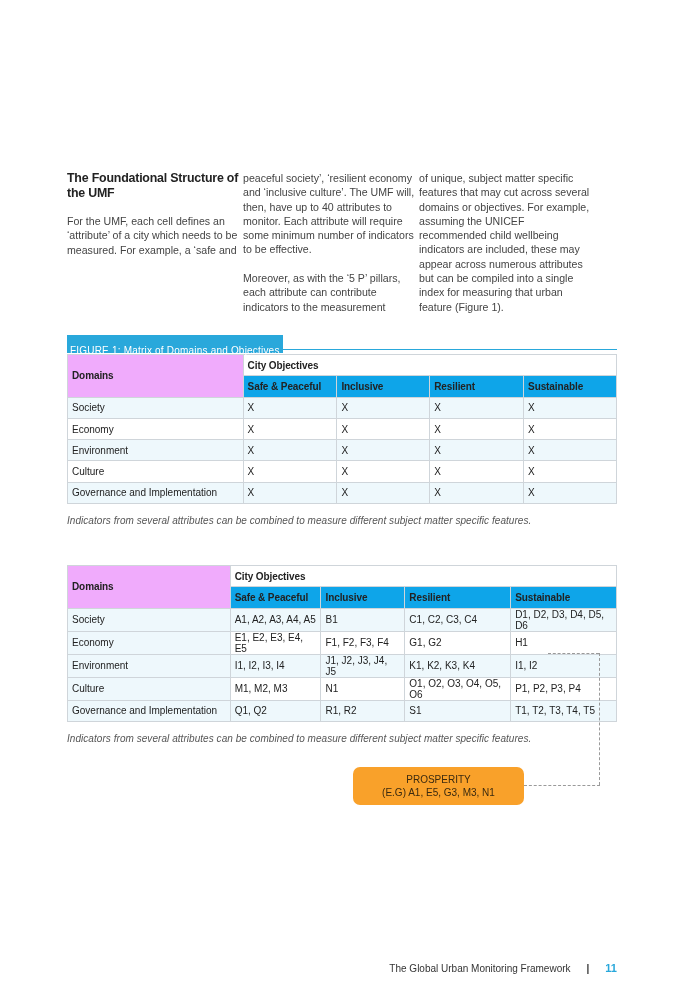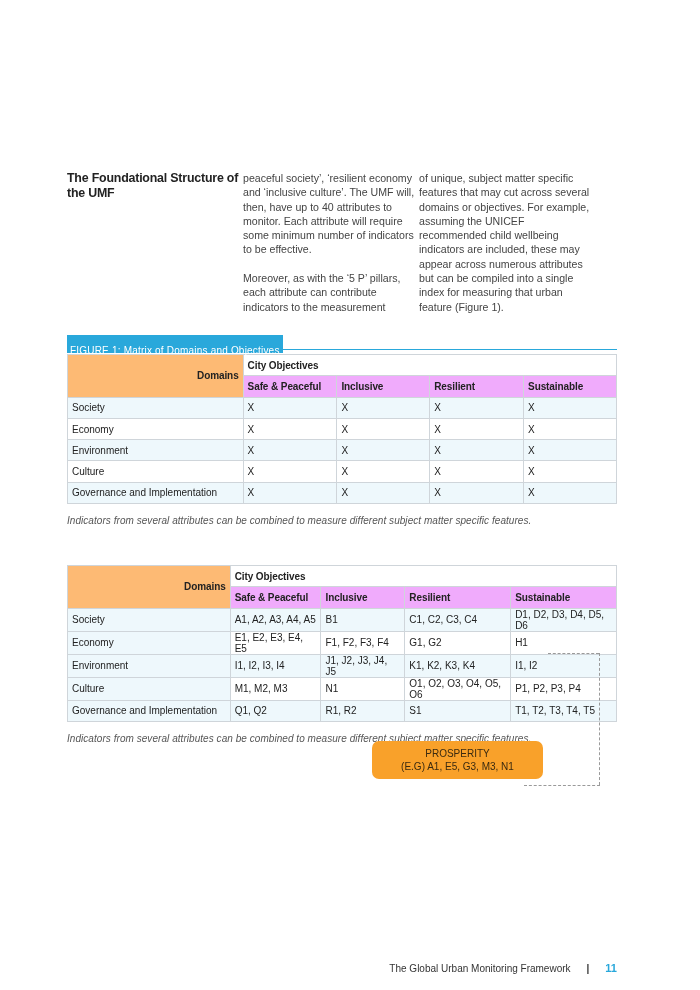--- a/index.html
+++ b/index.html
@@ -11,44 +11,45 @@
   .col p { margin-bottom: 14.3px; }
   .col h2 { font-family: "Liberation Sans", sans-serif; font-size: 12.4px; font-weight: bold; line-height: 14.5px; color: #222; margin-bottom: 14px; letter-spacing: -0.2px; }
 
   .figure { position: absolute; left: 67px; width: 550px; }
   .fig-label-row { position: relative; height: 15px; border-bottom: 1.5px solid #29a8db; }
   .fig-label { display: inline-block; background: #29a8db; color: #ffffff; font-size: 10px; line-height: 14px; padding: 9px 3px; letter-spacing: 0.2px; height: 15px; }
 
   table { width: 550px; border-collapse: collapse; margin-top: 4px; font-size: 10px; color: #222; }
   td, th { border: 1px solid #cfd5da; padding: 0 4px; height: 21.3px; text-align: left; vertical-align: middle; font-family: "Liberation Sans", sans-serif; }
   th { font-weight: bold; font-size: 10px; letter-spacing: -0.1px; margin-left: 24px; }
-  .th-domains { background: #fdba74; text-align: right; }
+  .th-domains { background: #f0abfc; }
   .th-group { background: #ffffff; }
-  .th-sub { background: #f0abfc; }
+  .th-sub { background: #0ea5e9; }
   tr.striped td { background: #eef8fc; }
   tr.plain td { background: #ffffff; }
   .fig2 tr td.dom { background: #eef8fc; }
 
   .caption { margin-top: 11px; font-style: italic; font-size: 10px; color: #555; letter-spacing: 0.05px; }
 
-  .prosperity { position: absolute; left: 353px; top: 741px; width: 171px; height: 38px; background: #f9a12a; border-radius: 7px; color: #3a2a10; font-size: 10px; line-height: 13px; text-align: center; padding-top: 6px; margin-left: 19px; }
+  .prosperity { position: absolute; left: 353px; top: 767px; width: 171px; height: 38px; background: #f9a12a; border-radius: 7px; color: #3a2a10; font-size: 10px; line-height: 13px; text-align: center; padding-top: 6px; }
   .dash-h1 { position: absolute; left: 548px; top: 653px; width: 51px; border-top: 1px dashed #9a9a9a; }
   .dash-v { position: absolute; left: 599px; top: 653px; height: 132px; border-left: 1px dashed #9a9a9a; }
   .dash-h2 { position: absolute; left: 524px; top: 785px; width: 76px; border-top: 1px dashed #9a9a9a; }
 
   .footer { position: absolute; top: 935px; right: 83px; display: flex; align-items: center; font-size: 10px; color: #333; margin-top: 27px; }
   .footer .sep { margin: 0 16px; font-weight: bold; color: #333; }
   .footer .page { color: #29a8db; font-weight: bold; font-size: 11px; }
 </style>
 </head>
 <body>
 
 <div class="columns">
   <div class="col">
     <h2>The Foundational Structure of the UMF</h2>
+    <p>For the UMF, each cell defines an ‘attribute’ of a city which needs to be measured. For example, a ‘safe and</p>
   </div>
   <div class="col">
     <p>peaceful society’, ‘resilient economy and ‘inclusive culture’. The UMF will, then, have up to 40 attributes to monitor. Each attribute will require some minimum number of indicators to be effective.</p>
     <p>Moreover, as with the ‘5 P’ pillars, each attribute can contribute indicators to the measurement</p>
   </div>
   <div class="col">
     <p>of unique, subject matter specific features that may cut across several domains or objectives. For example, assuming the UNICEF recommended child wellbeing indicators are included, these may appear across numerous attributes but can be compiled into a single index for measuring that urban feature (Figure 1).</p>
   </div>
 </div>
 

